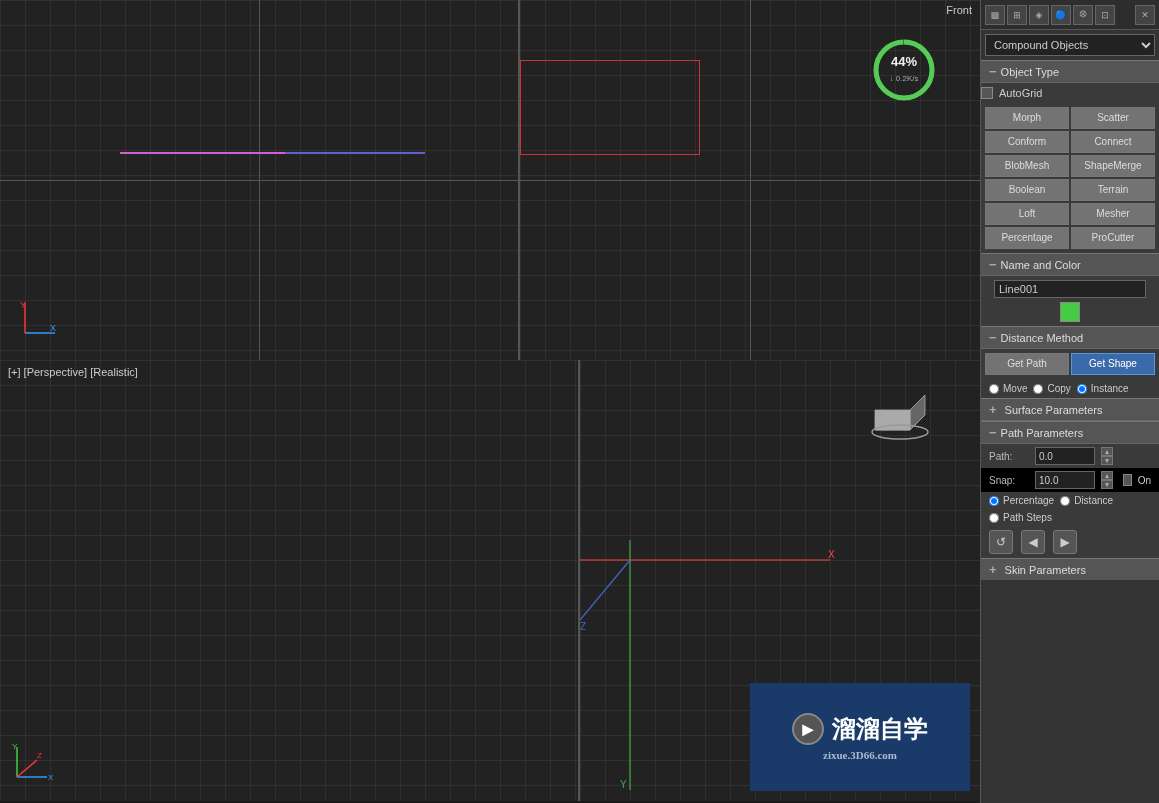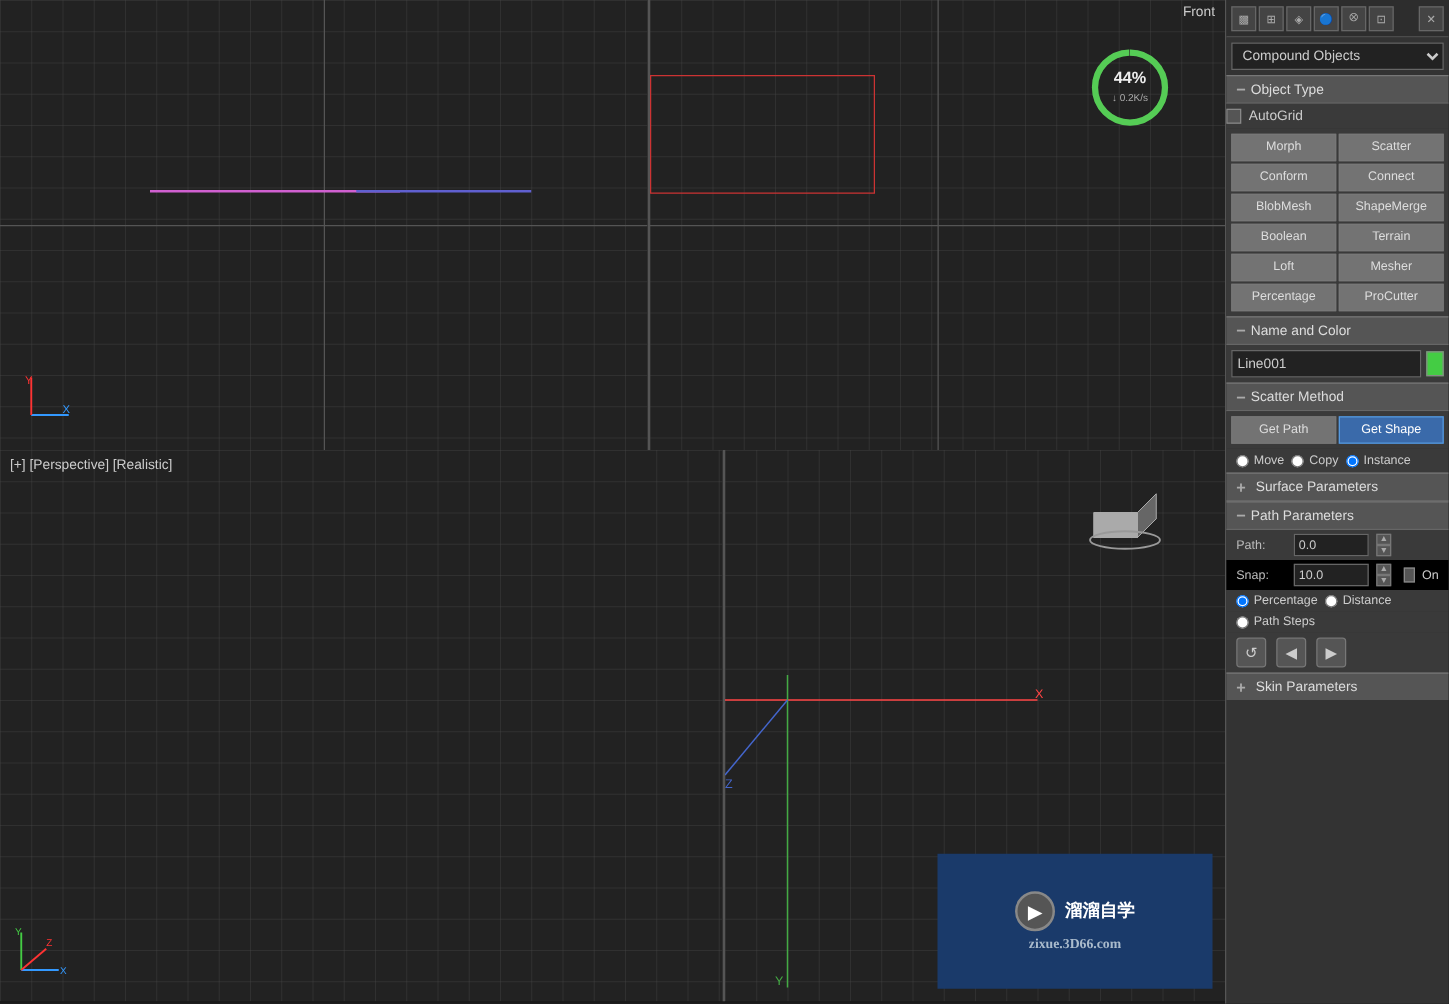--- a/index.html
+++ b/index.html
@@ -250,20 +250,21 @@
       border: 1px solid #888;
     }
 
     
     .name-color-row {
       display: flex;
       align-items: center;
       padding: 4px;
       gap: 4px;
       background: #3a3a3a;
+      flex-direction: column;
     }
 
     .name-input {
       flex: 1;
       background: #222;
       border: 1px solid #666;
       color: #ccc;
       font-size: 11px;
       padding: 2px 4px;
       height: 22px;
@@ -613,21 +614,21 @@
 
         <line x1="50" y1="200" x2="0" y2="260" stroke="#4466cc" stroke-width="1.2"></line>
         <text x="248" y="198" fill="#ff4444" font-size="10">X</text>
         <text x="40" y="428" fill="#44aa44" font-size="10">Y</text>
         <text x="0" y="270" fill="#4466cc" font-size="10">Z</text>
       </svg>
 
       <div class="watermark">
         <div style="display:flex;align-items:center;gap:8px;margin-bottom:4px;">
           <div style="width:32px;height:32px;background:#555;border-radius:50%;border:2px solid #888;display:flex;align-items:center;justify-content:center;font-size:14px;">▶</div>
-          <span style="font-size:14px;font-weight:bold;color:#fff;">溜溜自学</span>
+          <span style="font-size:24px;font-weight:bold;color:#fff;">溜溜自学</span>
         </div>
         <span style="font-size:11px;color:#aabbcc;font-family:Liberation Serif, serif;">zixue.3D66.com</span>
       </div>
 
     </div>
   </div>
 
 </div>
 
 <div class="right-panel">
@@ -677,21 +678,21 @@
     <span>Name and Color</span>
   </div>
 
   <div class="name-color-row">
     <input type="text" class="name-input" value="Line001" style="">
     <div class="color-swatch" style="background: rgb(68, 204, 68);"></div>
   </div>
 
   <div class="section-header">
     <span class="section-minus">−</span>
-    <span>Scatter Method</span>
+    <span>Distance Method</span>
   </div>
 
   <div class="creation-btns">
     <div class="panel-btn">Get Path</div>
     <div class="panel-btn active">Get Shape</div>
   </div>
 
   <div class="radio-row">
     <label class="radio-option">
       <input type="radio" name="mci" style="">

